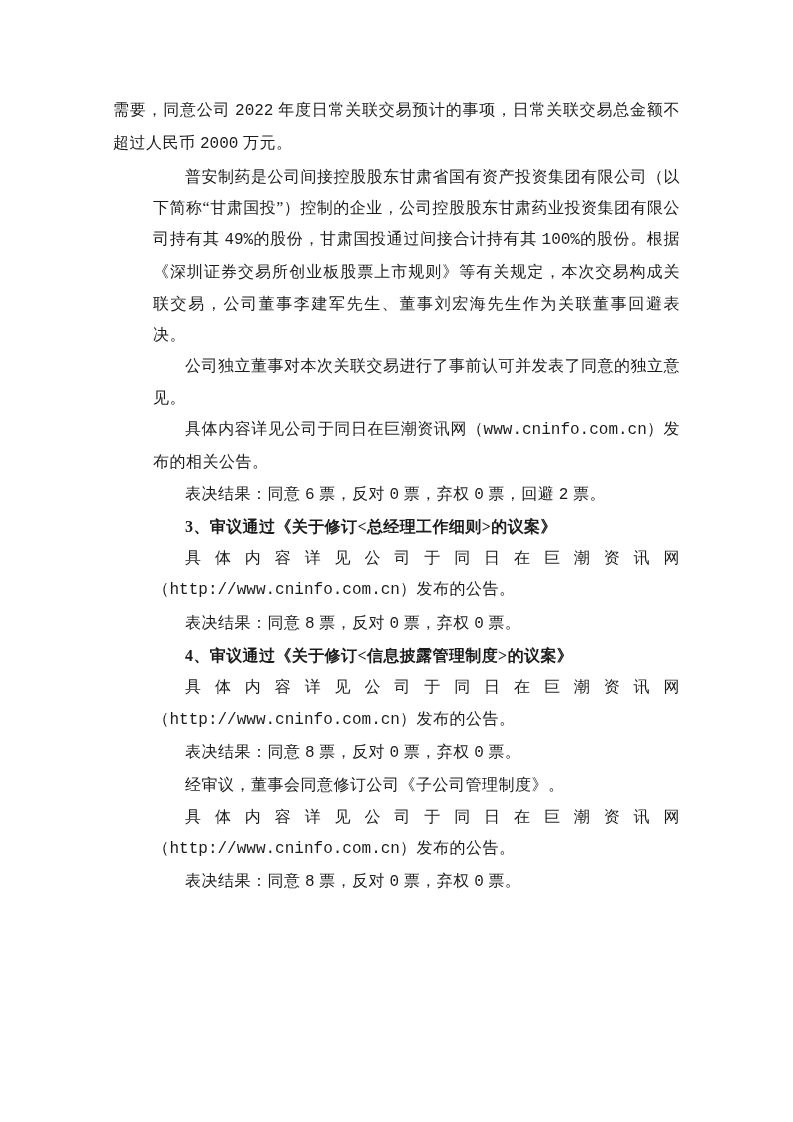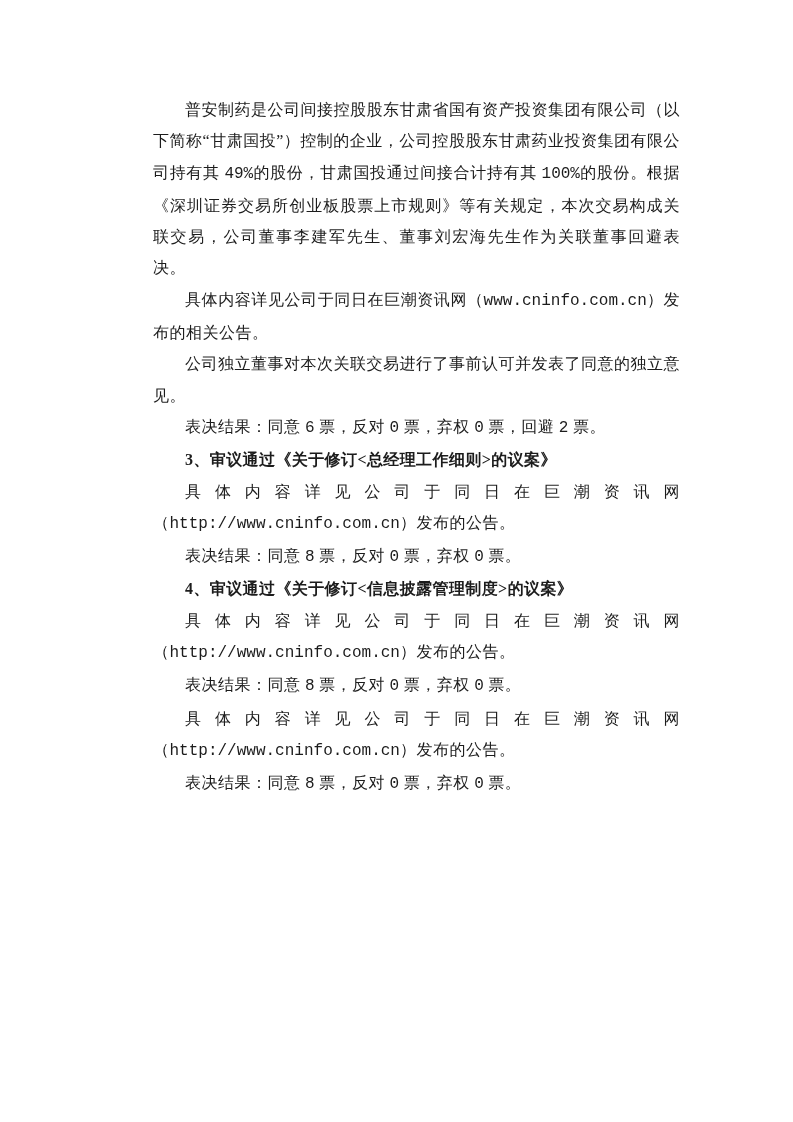--- a/index.html
+++ b/index.html
@@ -44,26 +44,28 @@
   .doc .latin {
     font-family: "Liberation Mono", "DejaVu Sans Mono", monospace;
     letter-spacing: 0;
   }
 </style>
 </head>
 <body>
 
 <div class="page">
   <div class="doc">
+    <p class="body">需要，同意公司 <span class="latin">2022</span> 年度日常关联交易预计的事项，日常关联交易总金额不超过人民币 <span class="latin">2000</span> 万元。</p>
     <p class="body indent">普安制药是公司间接控股股东甘肃省国有资产投资集团有限公司（以下简称“甘肃国投”）控制的企业，公司控股股东甘肃药业投资集团有限公司持有其 <span class="latin">49%</span>的股份，甘肃国投通过间接合计持有其 <span class="latin">100%</span>的股份。根据《深圳证券交易所创业板股票上市规则》等有关规定，本次交易构成关联交易，公司董事李建军先生、董事刘宏海先生作为关联董事回避表决。</p>
+    <p class="body indent">公司独立董事对本次关联交易进行了事前认可并发表了同意的独立意见。</p>
     <p class="body indent">具体内容详见公司于同日在巨潮资讯网（<span class="latin">www.cninfo.com.cn</span>）发布的相关公告。</p>
-    <p class="body indent">公司独立董事对本次关联交易进行了事前认可并发表了同意的独立意见。</p>
     <p class="body indent">表决结果：同意 <span class="latin">6</span> 票，反对 <span class="latin">0</span> 票，弃权 <span class="latin">0</span> 票，回避 <span class="latin">2</span> 票。</p>
     <p class="heading indent">3、审议通过《关于修订&lt;总经理工作细则&gt;的议案》</p>
     <p class="body indent">具体内容详见公司于同日在巨潮资讯网（<span class="latin">http://www.cninfo.com.cn</span>）发布的公告。</p>
     <p class="body indent">表决结果：同意 <span class="latin">8</span> 票，反对 <span class="latin">0</span> 票，弃权 <span class="latin">0</span> 票。</p>
     <p class="heading indent">4、审议通过《关于修订&lt;信息披露管理制度&gt;的议案》</p>
     <p class="body indent">具体内容详见公司于同日在巨潮资讯网（<span class="latin">http://www.cninfo.com.cn</span>）发布的公告。</p>
     <p class="body indent">表决结果：同意 <span class="latin">8</span> 票，反对 <span class="latin">0</span> 票，弃权 <span class="latin">0</span> 票。</p>
+    <p class="body indent">经审议，董事会同意修订公司《子公司管理制度》。</p>
     <p class="body indent">具体内容详见公司于同日在巨潮资讯网（<span class="latin">http://www.cninfo.com.cn</span>）发布的公告。</p>
     <p class="body indent">表决结果：同意 <span class="latin">8</span> 票，反对 <span class="latin">0</span> 票，弃权 <span class="latin">0</span> 票。</p>
   </div>
 </div>
 
 </body></html>

